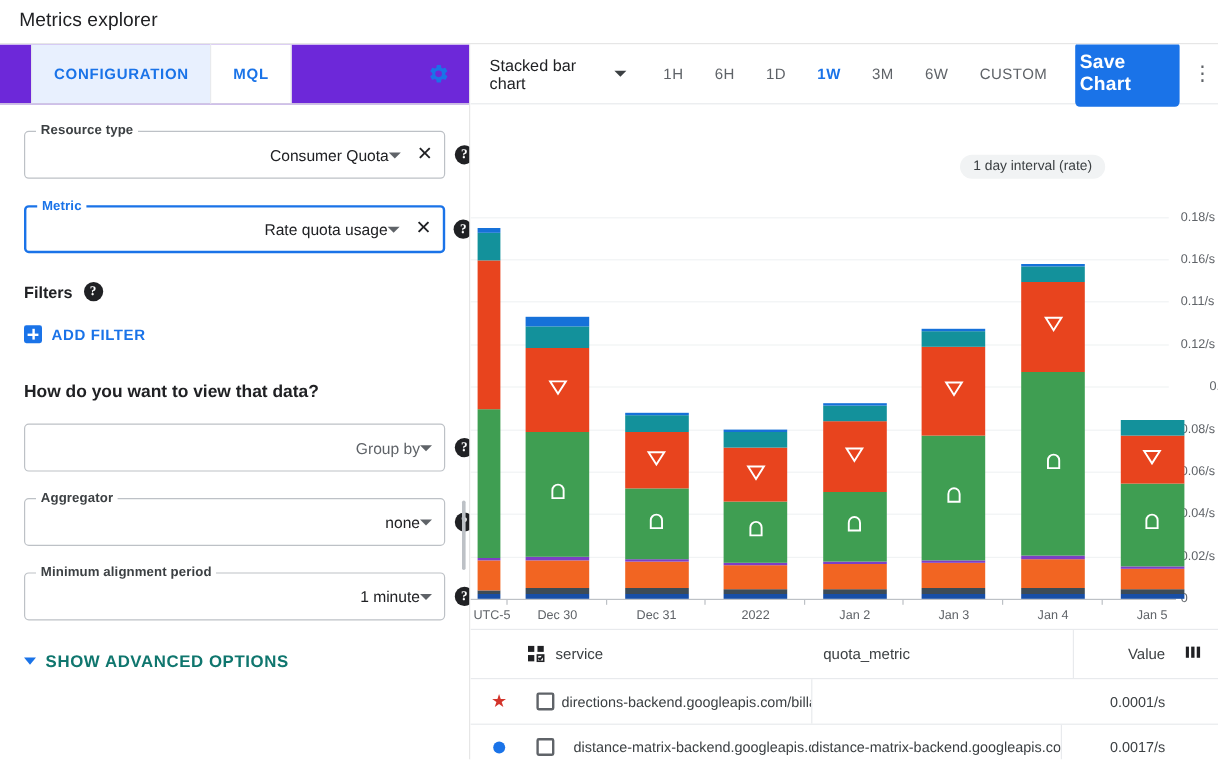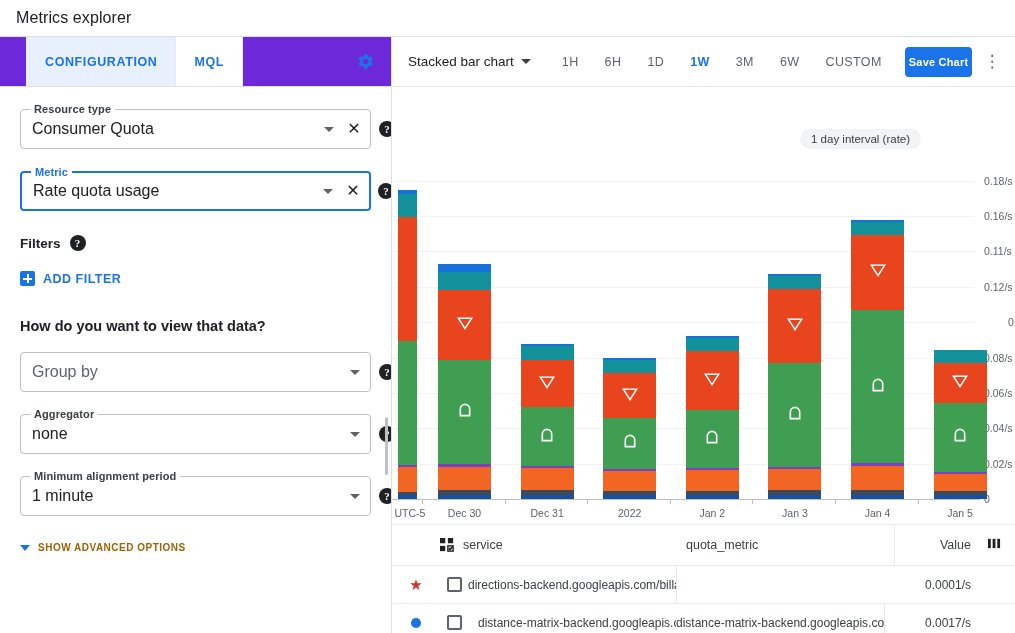--- a/index.html
+++ b/index.html
@@ -75,22 +75,22 @@
   }
   .field.focused { border: 2px solid #1a73e8; }
   .field .legend {
     position: absolute; top: -7px; left: 9px;
     background: #fff; padding: 0 4px;
     font-size: 11px; font-weight: bold; color: #3c4043;
     letter-spacing: .1px;
   }
   .field.focused .legend { color: #1a73e8; }
   .field .value {
-    padding-left: 11px; font-size: 16px; color: #202124;
-    flex: 1; white-space: nowrap; overflow: hidden;
+    padding-left: 11px; font-size: 13px; color: #202124;
+    flex: 1; white-space: nowrap; overflow: hidden; text-align: right;
   }
   .field .value.placeholder { color: #5f6368; }
   .field .caret {
     width: 0; height: 0; margin-right: 10px;
     border-left: 5px solid transparent; border-right: 5px solid transparent;
     border-top: 5px solid #5f6368; cursor: pointer; flex: none;
   }
   .field .xbtn {
     width: 20px; margin-right: 6px; text-align: center;
     font-size: 16px; line-height: 1; color: #202124; cursor: pointer; flex: none;
@@ -124,21 +124,21 @@
   }
   .plusbox:before { left: 3px; top: 7px; width: 9px; height: 2px; }
   .plusbox:after  { top: 3px; left: 7px; height: 9px; width: 2px; }
 
   .question-heading {
     margin-top: 28px; font-size: 14.5px; font-weight: bold; color: #202124;
   }
   .showadv {
     margin-top: 26px;
     display: inline-flex; align-items: center; gap: 8px;
-    color: #a16207; font-size: 10px; font-weight: bold; letter-spacing: .5px;
+    color: #0f766e; font-size: 14px; font-weight: bold; letter-spacing: .5px;
     cursor: pointer;
     text-align: center;
   }
   .chev {
     width: 0; height: 0;
     border-left: 5px solid transparent; border-right: 5px solid transparent;
     border-top: 6px solid #1a73e8;
   }
   #leftscroll {
     position: absolute; right: 3px; top: 380px;
@@ -161,21 +161,21 @@
     border-top: 5px solid #3c4043;
   }
   .range {
     font-size: 12.5px; color: #5f6368; letter-spacing: .4px;
     padding: 6px 13px; cursor: pointer; border-radius: 4px;
   }
   .range.active { color: #1a73e8; font-weight: bold; }
   #savechart {
     margin-left: 10px;
     background: #1a73e8; color: #fff;
-    font-size: 11px; font-weight: bold;
+    font-size: 16px; font-weight: bold;
     padding: 9px 4px; border-radius: 4px; cursor: pointer;
     letter-spacing: .2px;
   }
   #kebab {
     width: 28px; text-align: center; color: #5f6368;
     font-size: 17px; cursor: pointer; line-height: 1; margin-left: 6px;
   }
   #chip {
     position: absolute; left: 408px; top: 92px;
     background: #f1f3f4; color: #3c4043;

